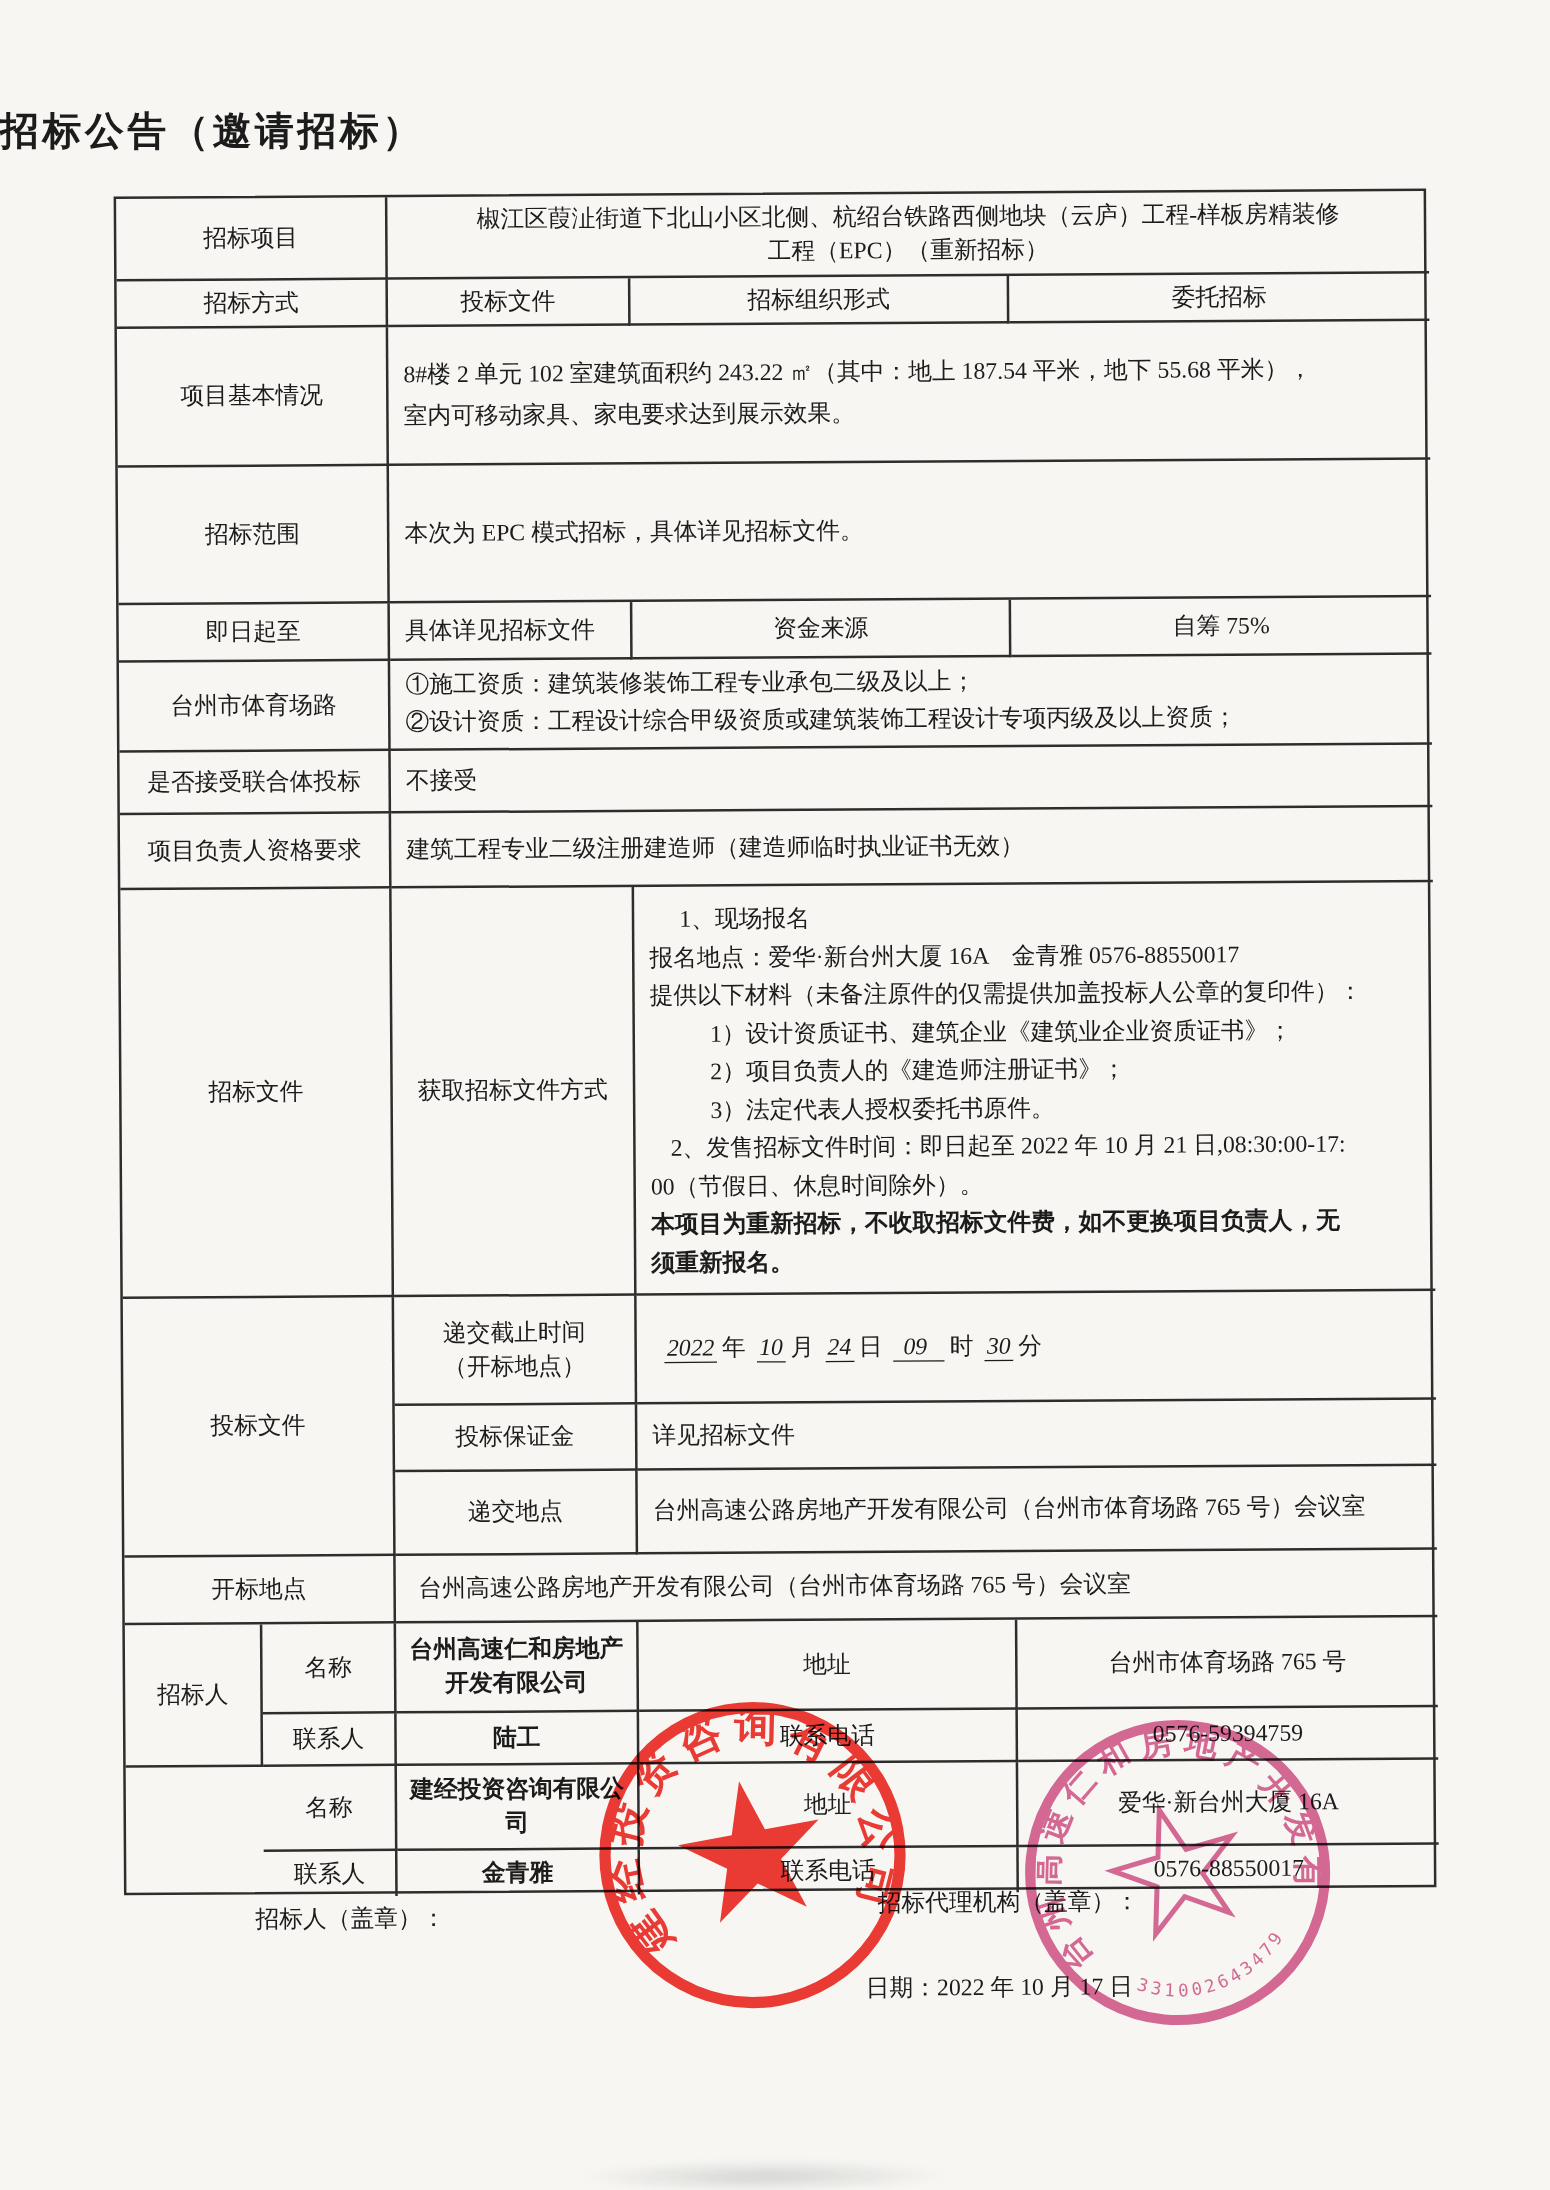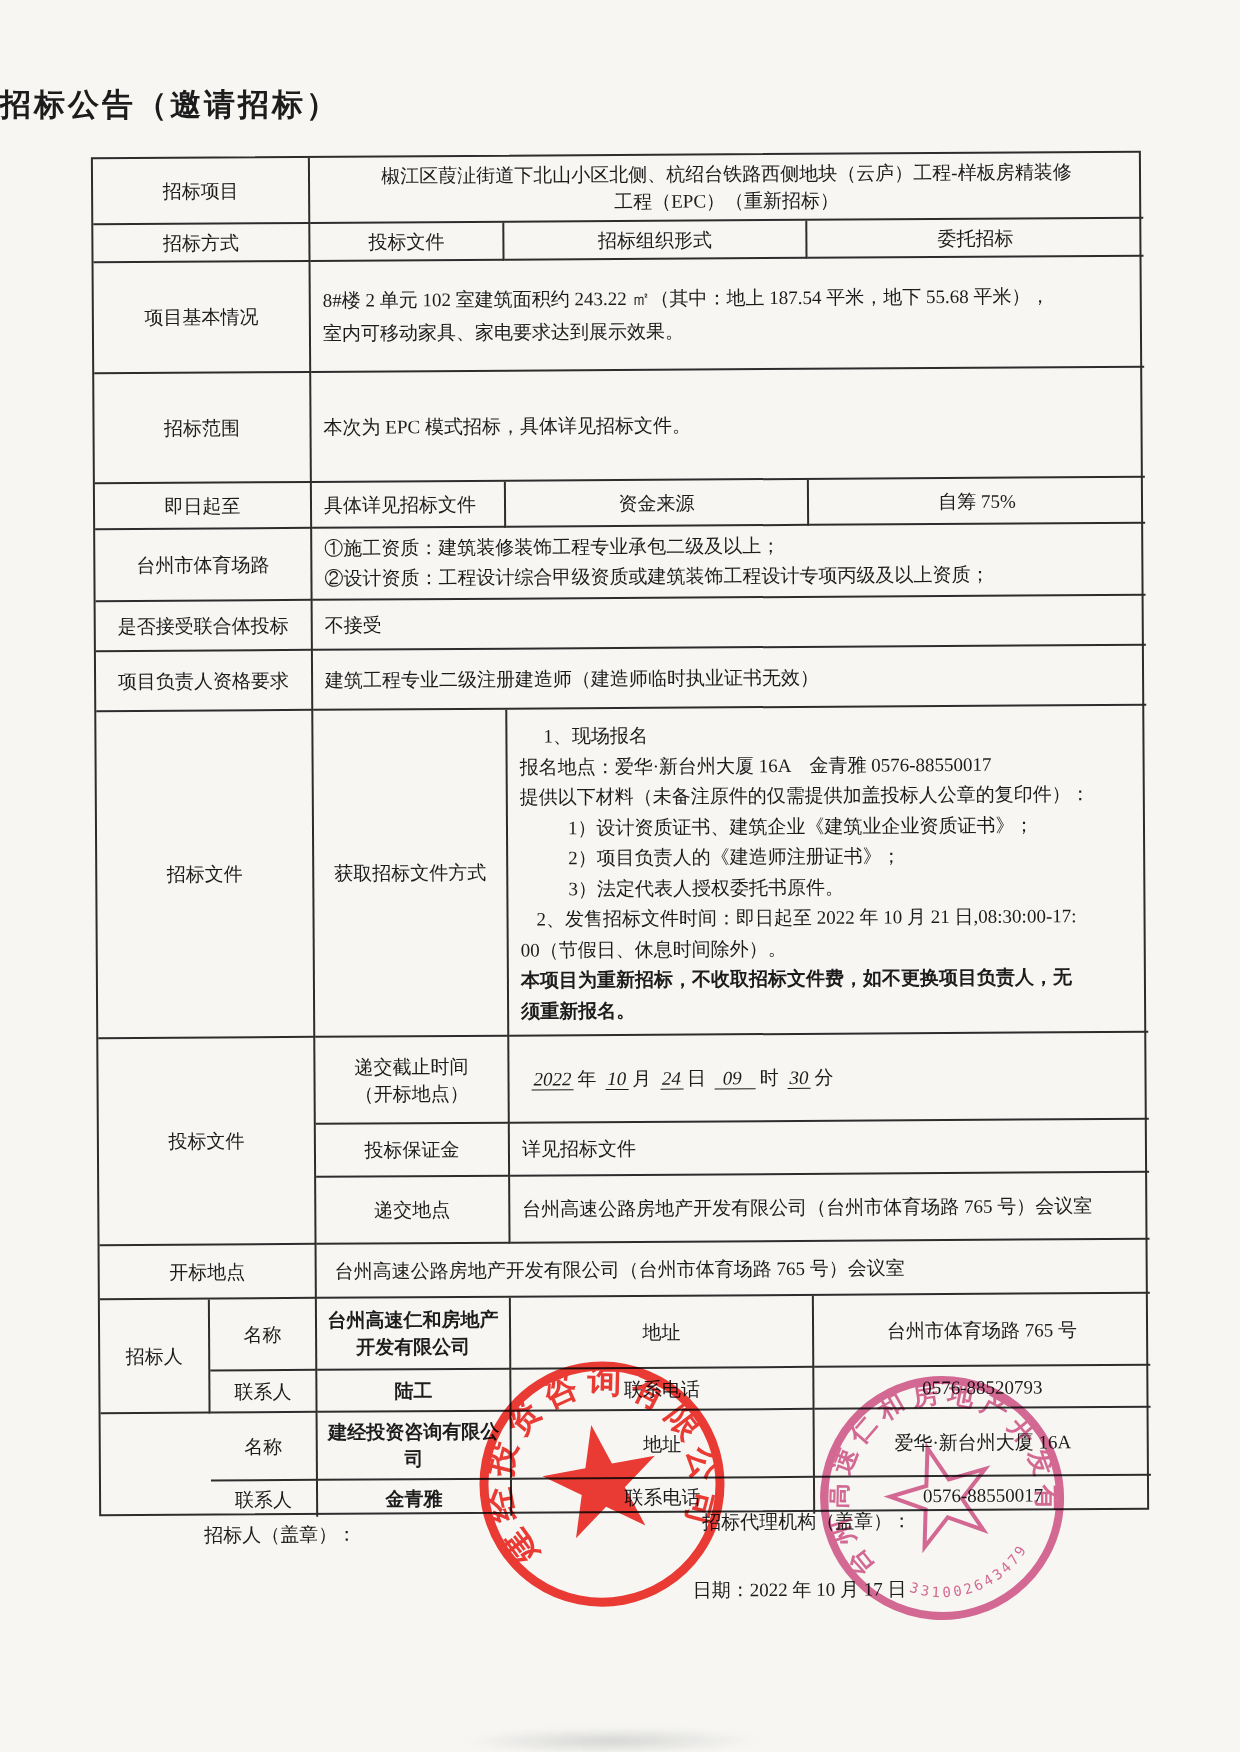--- a/index.html
+++ b/index.html
@@ -201,21 +201,21 @@
     <div class="c lab" style="left:110px;top:1213px;width:107px;height:42px">
         <div>联系人</div>
       </div>
     <div class="c lab b" style="left:217px;top:1213px;width:194px;height:42px">
         <div>陆工</div>
       </div>
     <div class="c lab" style="left:411px;top:1213px;width:303px;height:42px">
         <div>联系电话</div>
       </div>
     <div class="c lab nbr" style="left:714px;top:1213px;width:336px;height:42px">
-        <div>0576-88520793</div>
+        <div>0576-59394759</div>
       </div>
 
     <div class="c lab" style="left:110px;top:1255px;width:107px;height:68px">
         <div>名称</div>
       </div>
     <div class="c lab b" style="left:217px;top:1255px;width:194px;height:68px">
         <div class="name-wrap">建经投资咨询有限公司</div>
       </div>
     <div class="c lab" style="left:411px;top:1255px;width:303px;height:68px">
         <div>地址</div>

